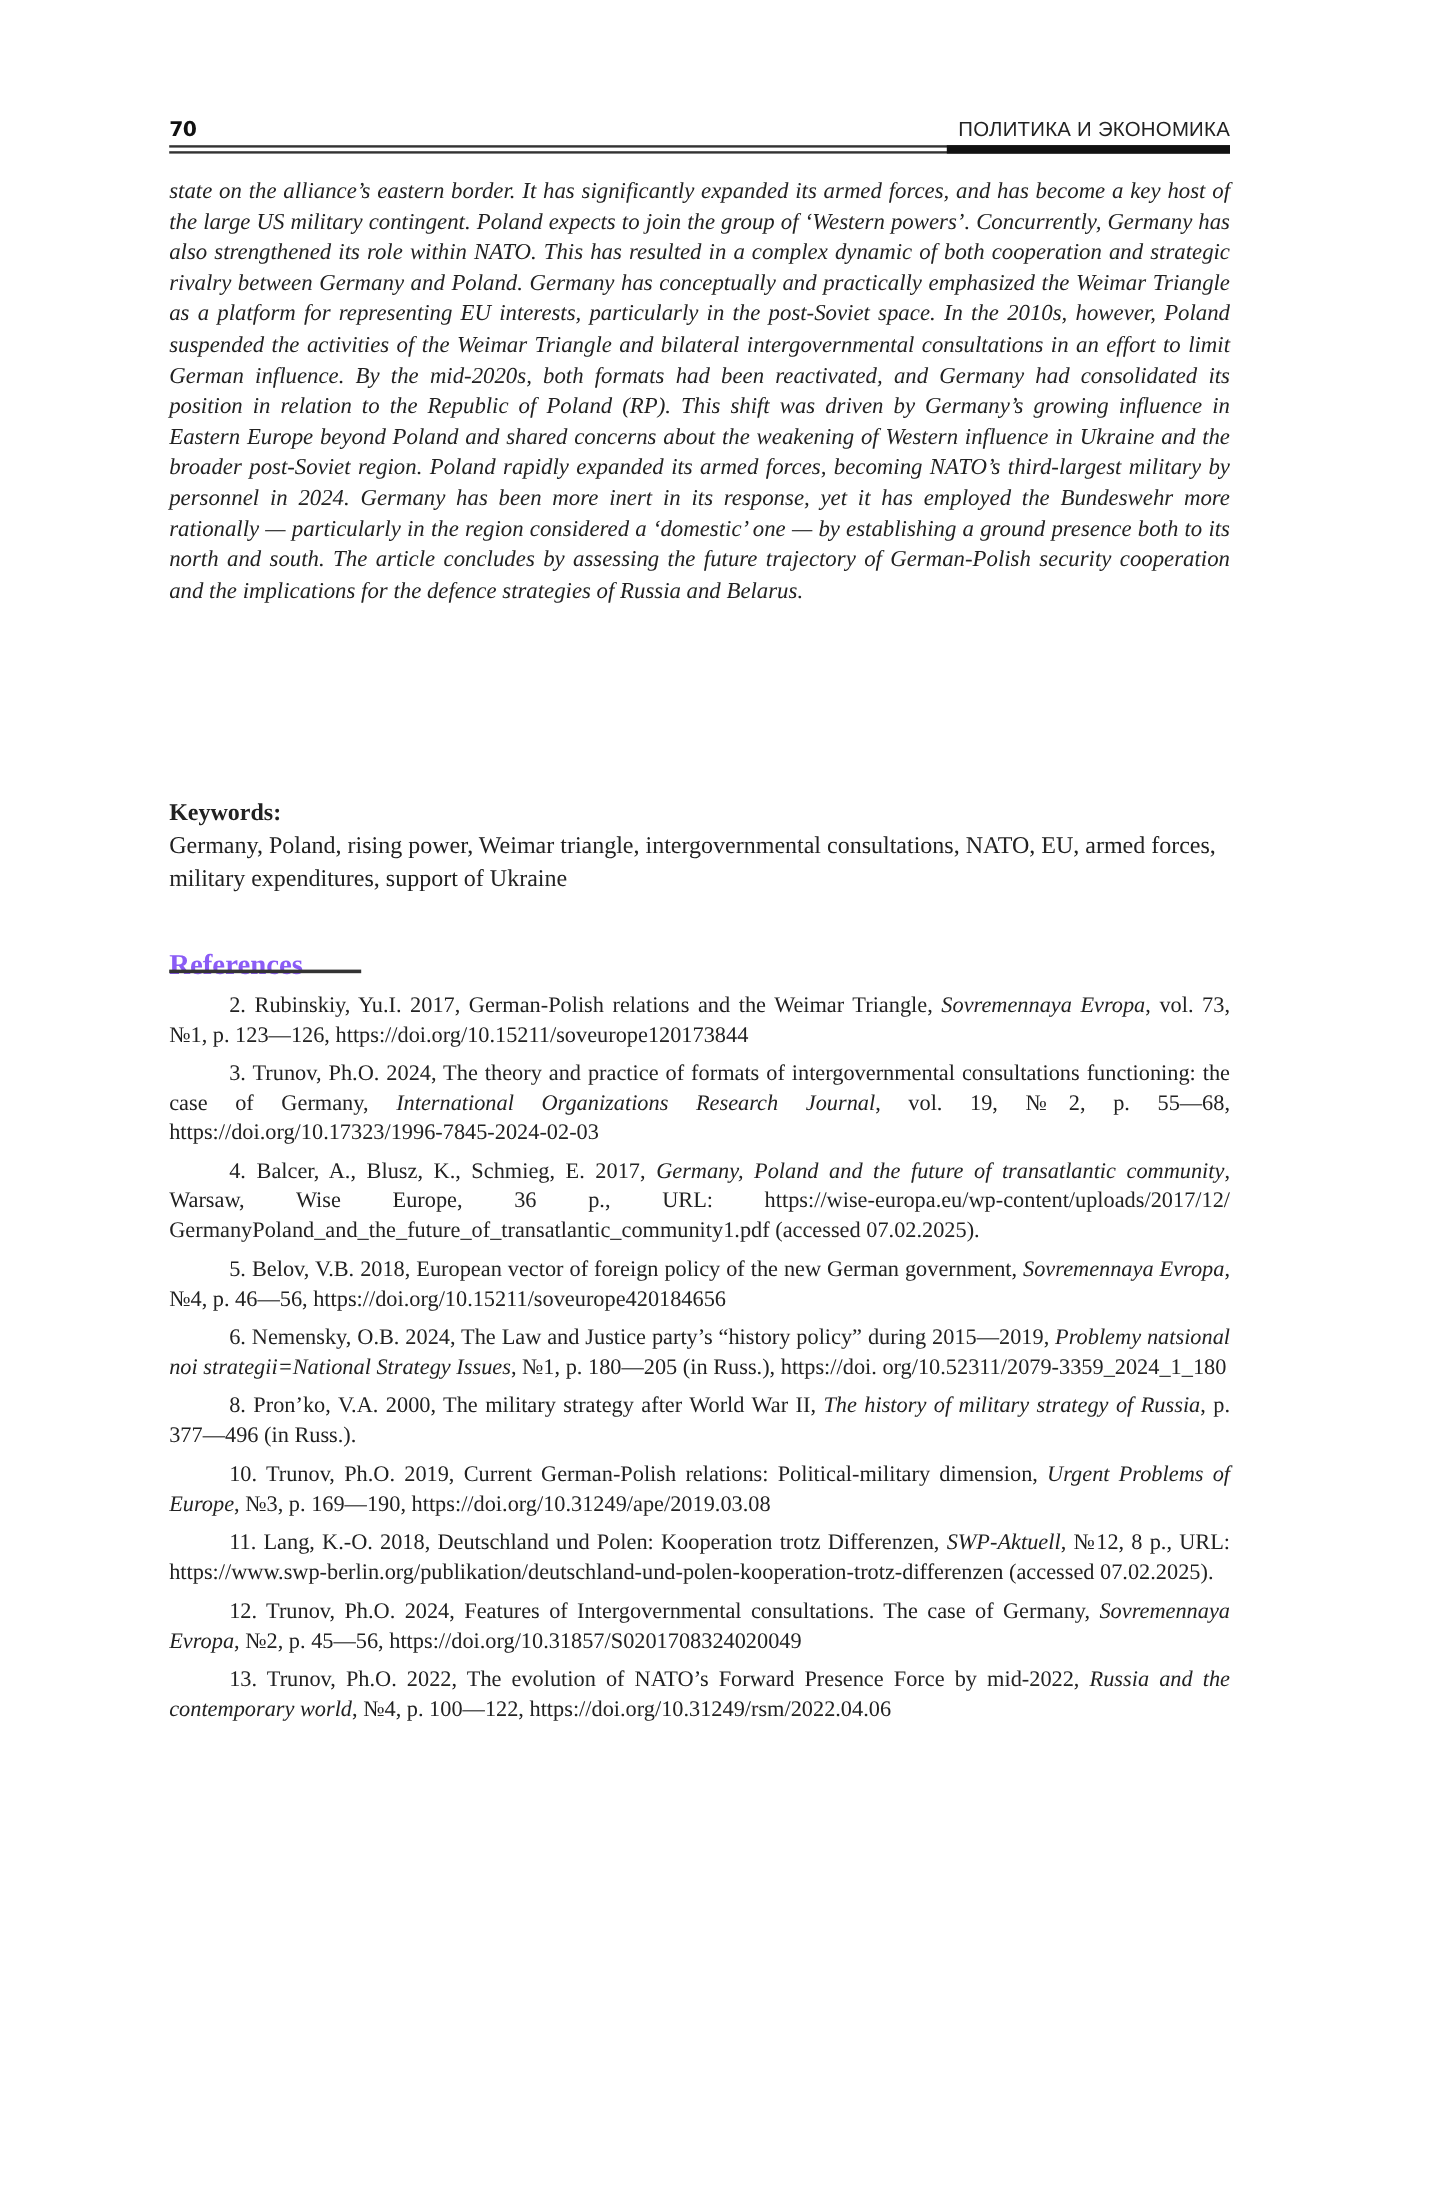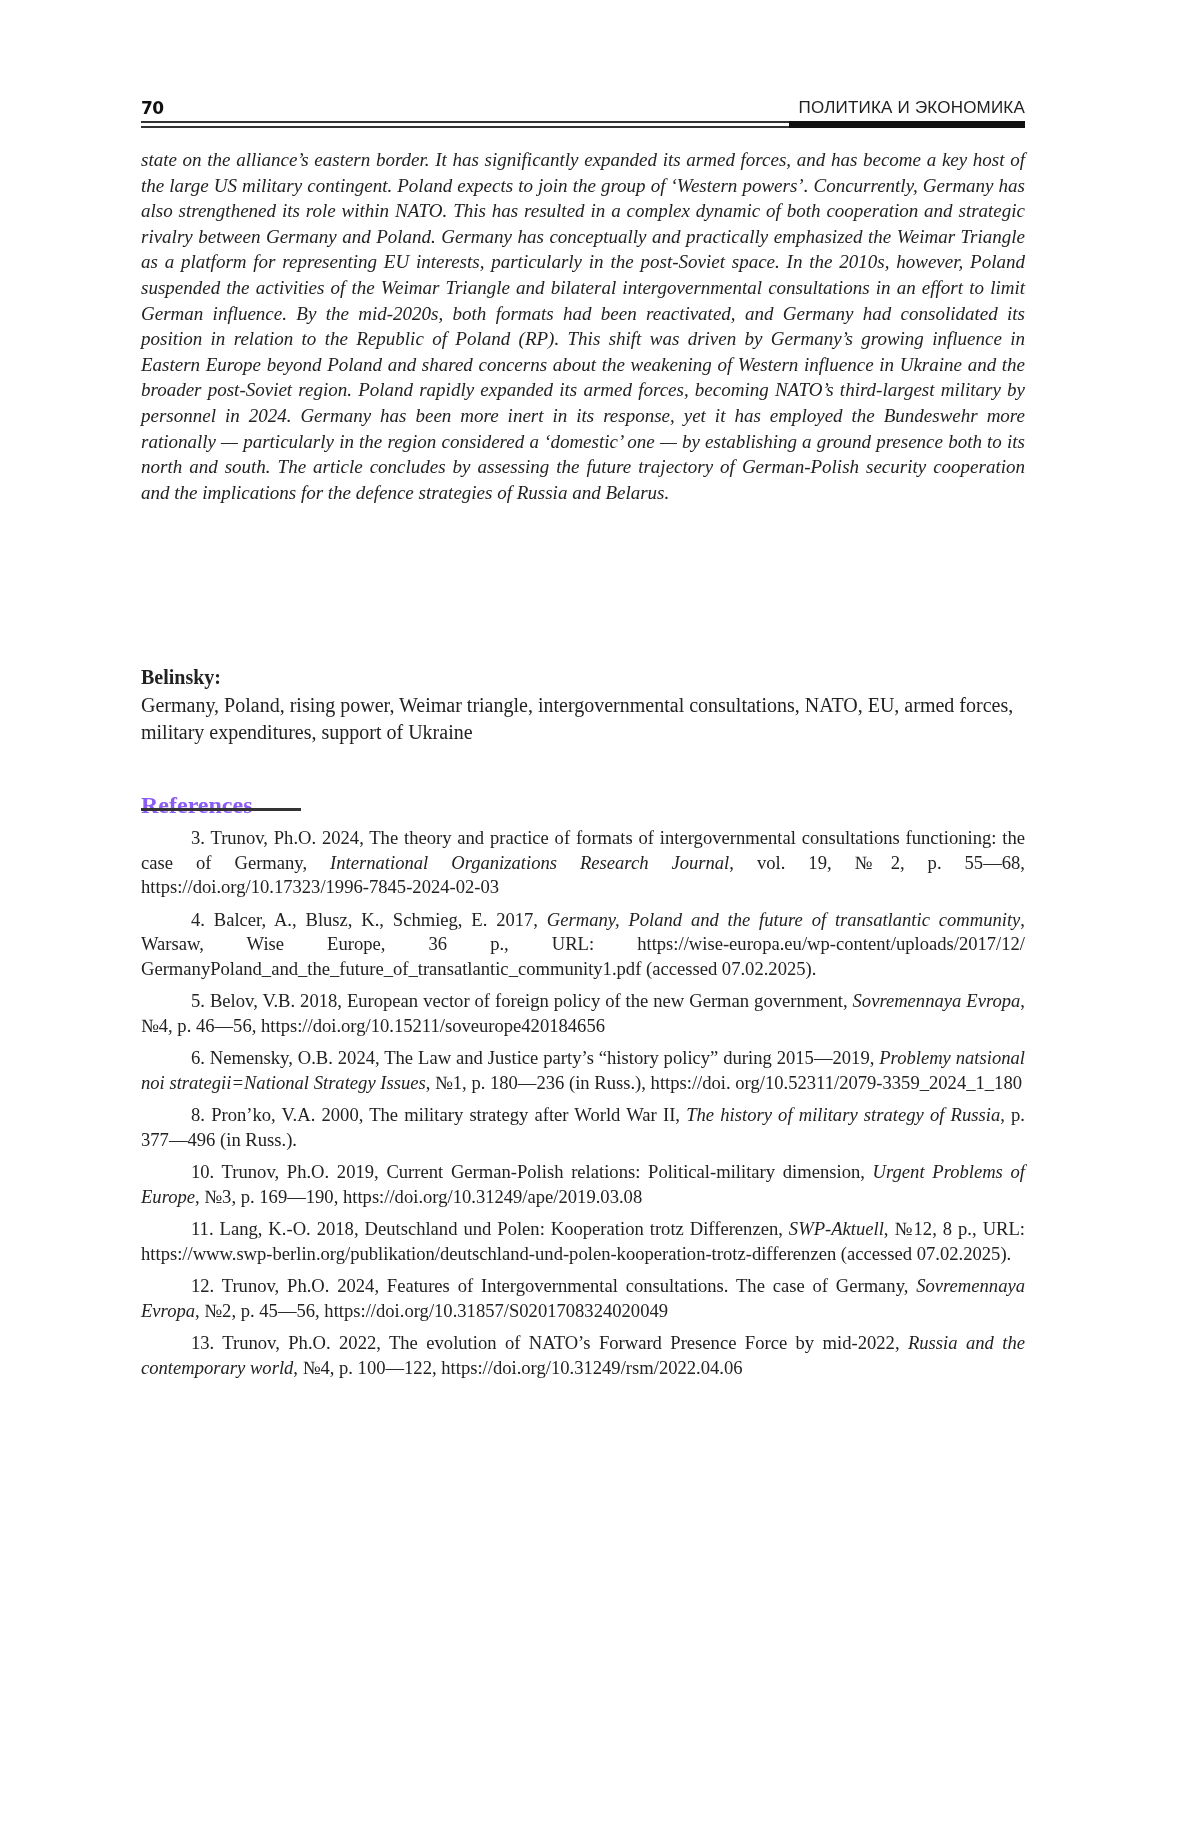--- a/index.html
+++ b/index.html
@@ -34,30 +34,31 @@
   <div class="running-head">
     <span class="page-number">70</span>
     <span class="section-title">ПОЛИТИКА И ЭКОНОМИКА</span>
     <div class="rule-thin r1"></div>
     <div class="rule-thin r2"></div>
     <div class="rule-thick"></div>
   </div>
 
   <p class="abstract">state on the alliance’s eastern border. It has significantly expanded its armed forces, and has become a key host of the large US military contingent. Poland expects to join the group of ‘Western powers’. Concurrently, Germany has also strengthened its role within NATO. This has resulted in a complex dynamic of both cooperation and strategic rivalry between Germany and Poland. Germany has conceptually and practically emphasized the Weimar Triangle as a platform for representing EU interests, particularly in the post-Soviet space. In the 2010s, however, Poland suspended the activities of the Weimar Triangle and bilateral intergovern­mental consultations in an effort to limit German influence. By the mid-2020s, both formats had been reactivated, and Germany had consolidated its position in relation to the Republic of Poland (RP). This shift was driven by Germany’s growing influence in Eastern Europe be­yond Poland and shared concerns about the weakening of Western influence in Ukraine and the broader post-Soviet region. Poland rapidly expanded its armed forces, becoming NATO’s third-largest military by personnel in 2024. Germany has been more inert in its response, yet it has employed the Bundeswehr more rationally — particularly in the region considered a ‘domestic’ one — by establishing a ground presence both to its north and south. The article concludes by assessing the future trajectory of German-Polish security cooperation and the implications for the defence strategies of Russia and Belarus.</p>
 
-  <div class="keywords-head">Belinsky:</div>
+  <div class="keywords-head">Keywords:</div>
   <div class="keywords-text">Germany, Poland, rising power, Weimar triangle, intergovernmental consultations, NATO, EU, armed forces, military expenditures, support of Ukraine</div>
 
   <div class="refs-head">References</div>
   <div class="refs-underline"></div>
 
   <ol class="refs" id="refs-list">
+      <li><span>2. Rubinskiy, Yu.I. 2017, German-Polish relations and the Weimar Triangle, </span><span class="it">Sovremennaya Evropa</span><span>, vol. 73, №1, p. 123—126, https://doi.org/10.15211/soveurope120173844</span></li>
       <li><span>3. Trunov, Ph.O. 2024, The theory and practice of formats of intergovernmental consultations functioning: the case of Germany, </span><span class="it">International Organizations Research Journal</span><span>, vol. 19, №2, p. 55—68, https://doi.org/10.17323/1996-7845-2024-02-03</span></li>
       <li><span>4. Balcer, A., Blusz, K., Schmieg, E. 2017, </span><span class="it">Germany, Poland and the future of transatlantic com­munity</span><span>, Warsaw, Wise Europe, 36 p., URL: https://wise-europa.eu/wp-content/uploads/2017/12/ GermanyPoland_and_the_future_of_transatlantic_community1.pdf (accessed 07.02.2025).</span></li>
       <li><span>5. Belov, V.B. 2018, European vector of foreign policy of the new German government, </span><span class="it">Sovremennaya Evropa</span><span>, №4, p. 46—56, https://doi.org/10.15211/soveurope420184656</span></li>
-      <li><span>6. Nemensky, O.B. 2024, The Law and Justice party’s “history policy” during 2015—2019, </span><span class="it">Problemy natsional noi strategii=National Strategy Issues</span><span>, №1, p. 180—236 (in Russ.), https://doi. org/10.52311/2079-3359_2024_1_180</span></li>
+      <li><span>6. Nemensky, O.B. 2024, The Law and Justice party’s “history policy” during 2015—2019, </span><span class="it">Problemy natsional noi strategii=National Strategy Issues</span><span>, №1, p. 180—205 (in Russ.), https://doi. org/10.52311/2079-3359_2024_1_180</span></li>
       <li><span>8. Pron’ko, V.A. 2000, The military strategy after World War II, </span><span class="it">The history of military strategy of Russia</span><span>, p. 377—496 (in Russ.).</span></li>
       <li><span>10. Trunov, Ph.O. 2019, Current German-Polish relations: Political-military dimension, </span><span class="it">Urgent Problems of Europe</span><span>, №3, p. 169—190, https://doi.org/10.31249/ape/2019.03.08</span></li>
       <li><span>11. Lang, K.-O. 2018, Deutschland und Polen: Kooperation trotz Differenzen, </span><span class="it">SWP-Aktuell</span><span>, №12, 8 p., URL: https://www.swp-berlin.org/publikation/deutschland-und-polen-kooperation-trotz-differenzen (accessed 07.02.2025).</span></li>
       <li><span>12. Trunov, Ph.O. 2024, Features of Intergovernmental consultations. The case of Germany, </span><span class="it">Sovremennaya Evropa</span><span>, №2, p. 45—56, https://doi.org/10.31857/S0201708324020049</span></li>
       <li><span>13. Trunov, Ph.O. 2022, The evolution of NATO’s Forward Presence Force by mid-2022, </span><span class="it">Russia and the contemporary world</span><span>, №4, p. 100—122, https://doi.org/10.31249/rsm/2022.04.06</span></li>
     </ol>
 </div>
 
 </body></html>

